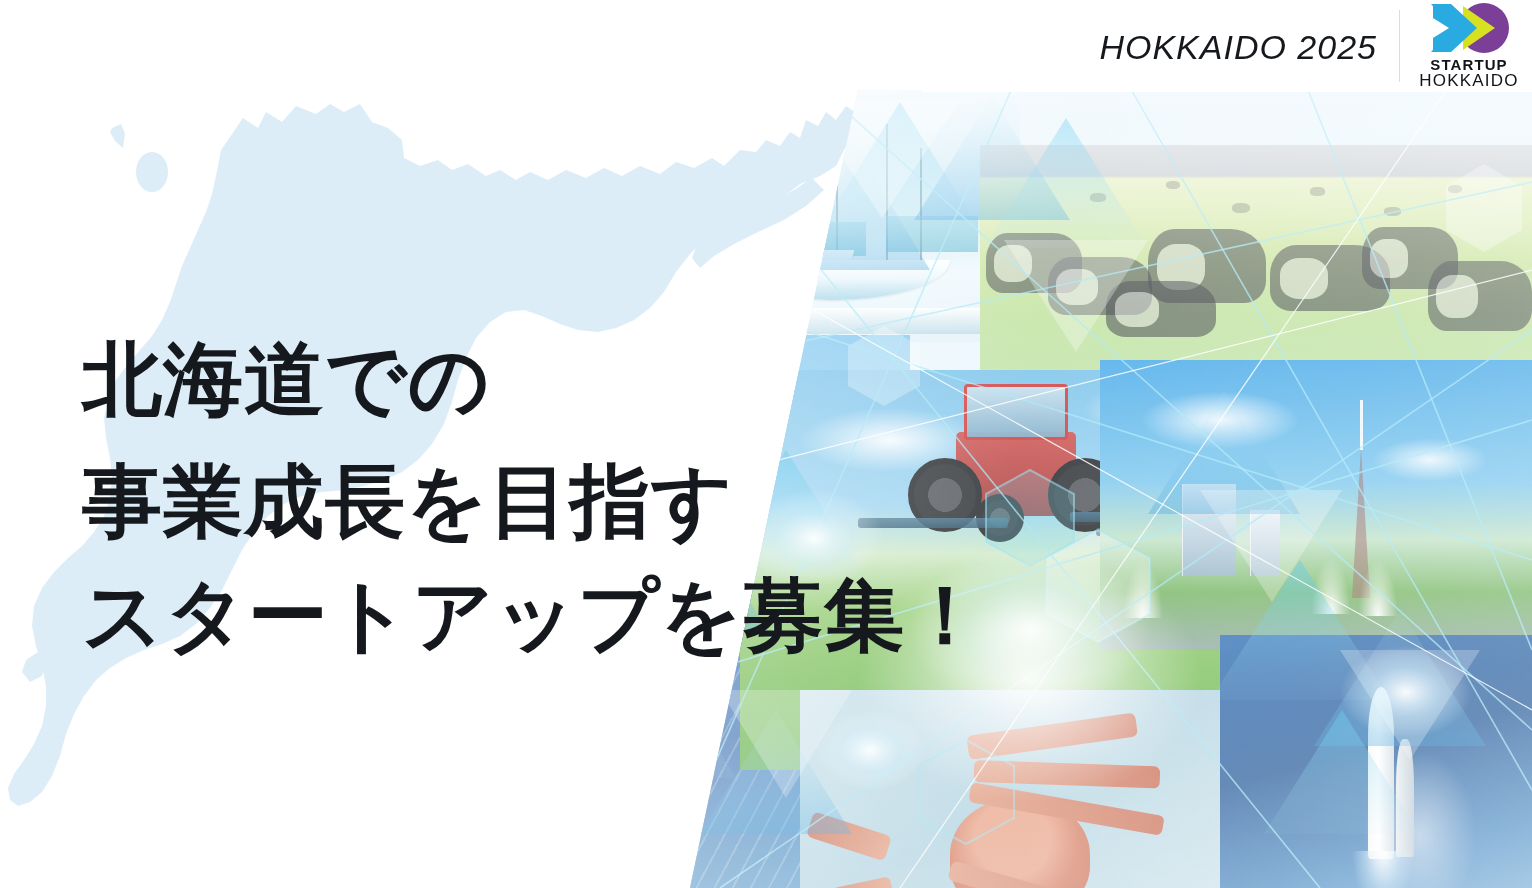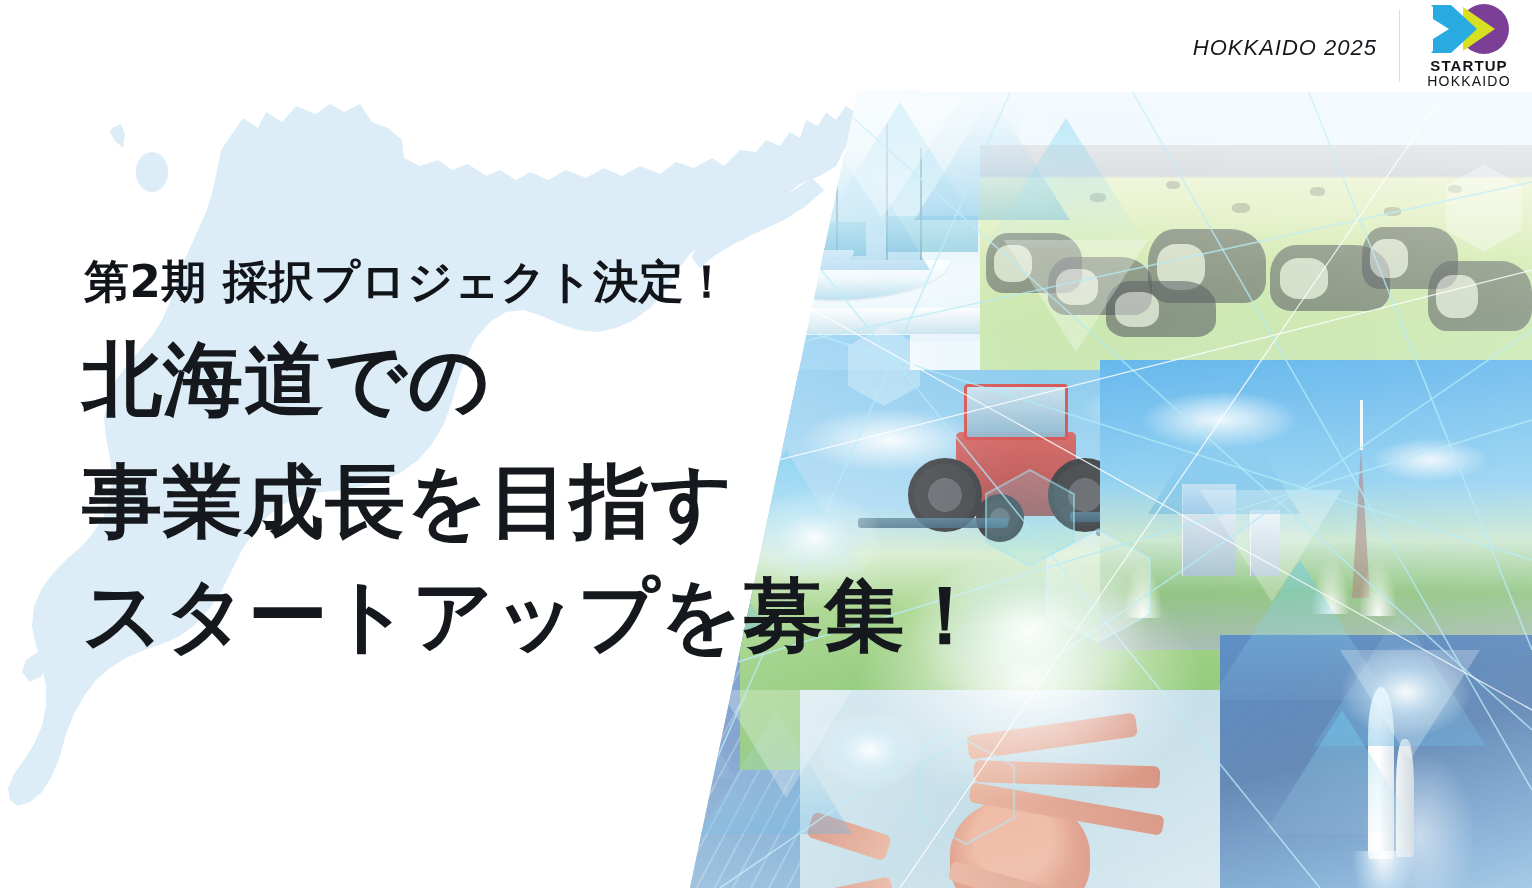--- a/index.html
+++ b/index.html
@@ -237,42 +237,42 @@
     padding-top:2px;
   }
   .lic {
     color:#1c8ed6;
     font-size:30px; font-weight:bold; font-style:italic;
     letter-spacing:-0.2px; line-height:1.12;
     white-space:nowrap;
   }
   .hok {
     color:#15181c;
-    font-size:22px; font-style:italic; font-weight:400;
+    font-size:34px; font-style:italic; font-weight:400;
     letter-spacing:1.0px; line-height:1.35;
     white-space:nowrap; margin-top:2px;
   }
   .hdr-divider {
     width:1px; height:72px;
     background:#dedcd4;
     flex:0 0 auto;
   }
   .logo-box {
     flex:0 0 auto;
     width:124px;
     display:flex; flex-direction:column; align-items:center;
     padding-left:14px;
   }
   .logo-mark { position:relative; width:84px; height:52px; }
   .logo-text { text-align:center; line-height:1.06; margin-top:3px; }
   .logo-startup {
     font-size:15px; font-weight:bold; letter-spacing:1.1px; color:#111418;
   }
   .logo-hokkaido {
-    font-size:14px; font-weight:400; letter-spacing:1.2px; color:#111418;
+    font-size:17px; font-weight:400; letter-spacing:1.2px; color:#111418;
   }
 
   
   .copy {
     position:absolute; left:0; top:0; z-index:30;
     width:1000px; height:888px; pointer-events:none;
   }
   .kicker {
     position:absolute; left:84px; top:252px;
     font-size:45px; font-weight:bold; color:#111418;
@@ -538,19 +538,18 @@
         </svg>
       </div>
       <div class="logo-text">
         <div class="logo-startup">STARTUP</div>
         <div class="logo-hokkaido">HOKKAIDO</div>
       </div>
     </div>
   </div>
 
   <div class="copy">
-    <div class="kicker">第2期 採択プロジェクト決定！</div>
     <div class="head-line hl1">北海道での</div>
     <div class="head-line hl3">スタートアップを募集！</div>
     <div class="head-line hl2">事業成長を目指す</div>
   </div>
 
 </div>
 
 </body></html>

